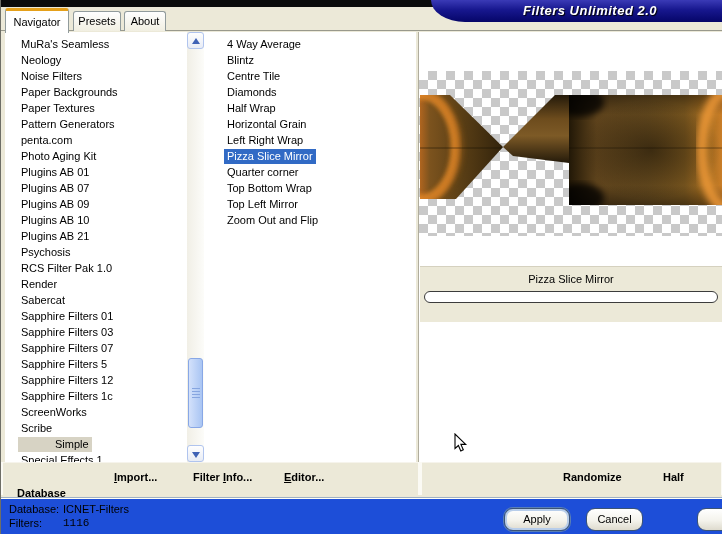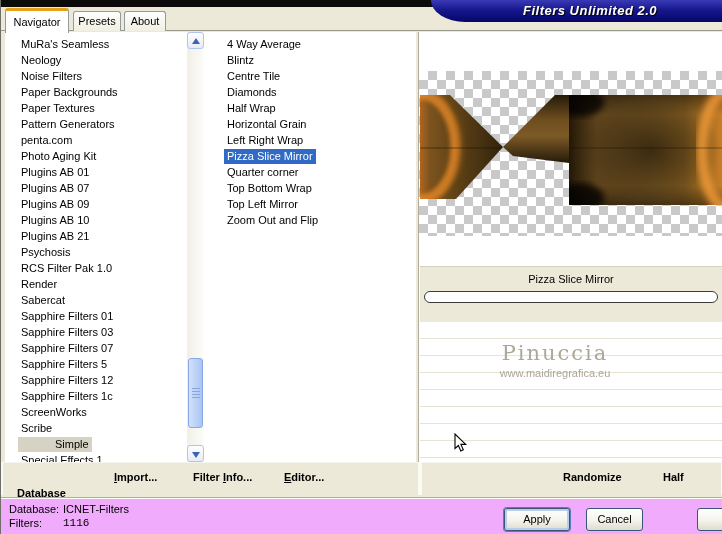--- a/index.html
+++ b/index.html
@@ -77,26 +77,26 @@
   .wm2{top:45px;font-size:11px;}
   
   .menu-bar{position:absolute;left:0;top:462px;width:722px;height:33px;background:#fbfaf4;}
   .menu-sec{position:absolute;top:0;height:33px;background:#ECE9D8;border-top:1px solid #f6f4ec;}
   .menu-sec.l{left:2px;width:415px;}
   .menu-sec.r{left:421px;width:299px;}
   .mi{position:absolute;top:9px;font-weight:bold;white-space:nowrap;cursor:default;}
   .mi-database{left:16px;margin-top:16px;} .mi-import{left:113px;} .mi-filterinfo{left:192px;} .mi-editor{left:283px;}
   .mi-randomize{left:562px;} .mi-reset{left:662px;}
   
-  .status{position:absolute;left:0;top:497px;width:722px;height:37px;background:#f0abfc;
+  .status{position:absolute;left:0;top:497px;width:722px;height:37px;background:#1d4ed8;
     border-top:1px solid #9fb0c4;box-shadow:inset 0 1px 0 #fffef6;}
   .st{position:absolute;white-space:nowrap;}
   .st-dbl{left:8px;top:5px;} .st-dbv{left:62px;top:5px;}
   .st-fll{left:8px;top:19px;} .st-flv{left:62px;top:19px;font-family:Liberation Mono, monospace;}
-  .btn{position:absolute;top:10px;height:23px;border:1px solid #3C5474;border-radius:3px;
+  .btn{position:absolute;top:10px;height:23px;border:1px solid #3C5474;border-radius:9px;
     background:linear-gradient(180deg,#ffffff 0%,#f4f3ec 55%,#dedbce 100%);
     font-family:"Liberation Sans",sans-serif;font-size:11px;text-align:center;line-height:21px;cursor:default;}
   .btn-apply{left:503px;width:66px;box-shadow:0 0 0 1px #5a7fb5, inset 0 0 0 2px #b7cdea;}
   .btn-cancel{left:585px;width:57px;}
   .btn-help{left:696px;width:81px;}
   .cursor{position:absolute;left:453px;top:433px;z-index:20;}
   u{text-decoration:underline;}
 </style>
 </head>
 <body>
@@ -233,24 +233,20 @@
         <ellipse cx="309" cy="56" rx="26" ry="58" fill="none" stroke="#f09a38" stroke-width="11" opacity=".85" filter="url(#b3)"></ellipse>
         <line x1="150" y1="54" x2="304" y2="54" stroke="#120c03" opacity=".45"></line>
       </g>
     </svg>
 
     <div class="param-box">
       <div class="param-title">Pizza Slice Mirror</div>
       <div class="param-slider"></div>
     </div>
 
-    <div class="striped">
-      <div class="wm wm1">Pinuccia</div>
-      <div class="wm wm2">www.maidiregrafica.eu</div>
-    </div>
   </div>
 
   <div class="menu-bar">
     <div class="menu-sec l"></div>
     <div class="menu-sec r"></div>
     <span class="mi mi-database"><u>D</u>atabase</span>
     <span class="mi mi-import"><u>I</u>mport...</span>
     <span class="mi mi-filterinfo">Filter <u>I</u>nfo...</span>
     <span class="mi mi-editor"><u>E</u>ditor...</span>
     <span class="mi mi-randomize">Randomize</span>

